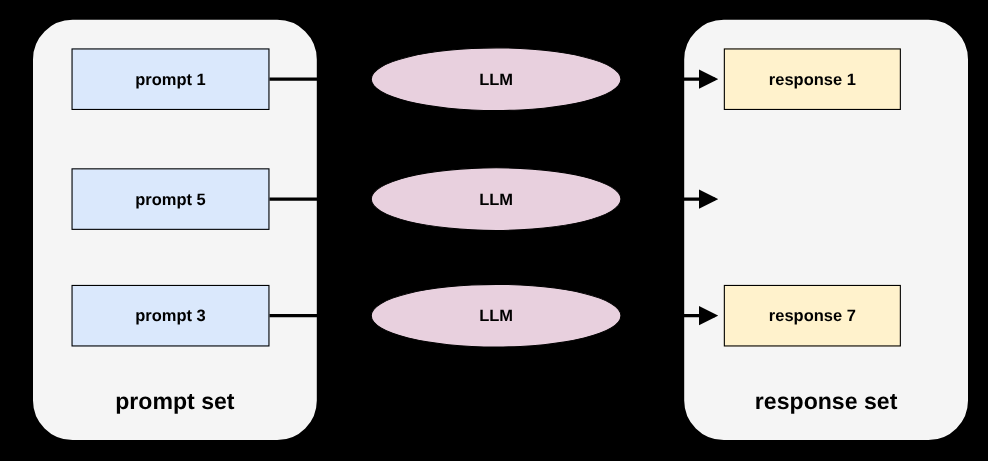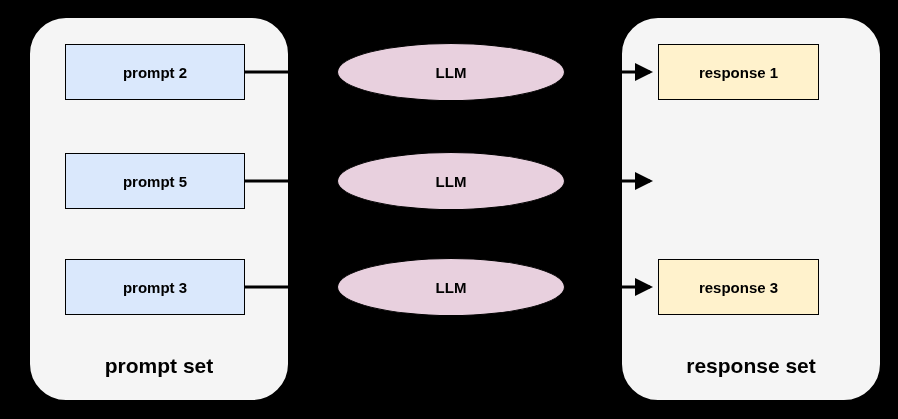--- a/index.html
+++ b/index.html
@@ -92,21 +92,21 @@
 
   <div class="group right">
     <div class="group-label">response set</div>
   </div>
 
   <div class="group left">
     <div class="group-label">prompt set</div>
   </div>
 
   <div class="node blue row1">
-    <span>prompt 2</span>
+    <span>prompt 1</span>
   </div>
   <div class="node blue row2">
     <span>prompt 5</span>
   </div>
   <div class="node blue row3">
     <span>prompt 3</span>
   </div>
 
   <div class="ellipse erow1">
     <span>LLM</span>
@@ -115,21 +115,21 @@
     <span>LLM</span>
   </div>
   <div class="ellipse erow3">
     <span>LLM</span>
   </div>
 
   <div class="node yellow row1">
     <span>response 1</span>
   </div>
   <div class="node yellow row3">
-    <span>response 3</span>
+    <span>response 7</span>
   </div>
 
   <svg class="arrows" viewBox="0 0 898 419" xmlns="http://www.w3.org/2000/svg">
     <defs>
       <marker id="arrowhead" markerWidth="6" markerHeight="6" refX="5" refY="3" orient="auto" markerUnits="strokeWidth">
         <path d="M0,0 L6,3 L0,6 Z" fill="#000000"></path>
       </marker>
     </defs>
 
     <line x1="245" y1="72" x2="328" y2="72" stroke="#000000" stroke-width="3" marker-end="url(#arrowhead)"></line>

